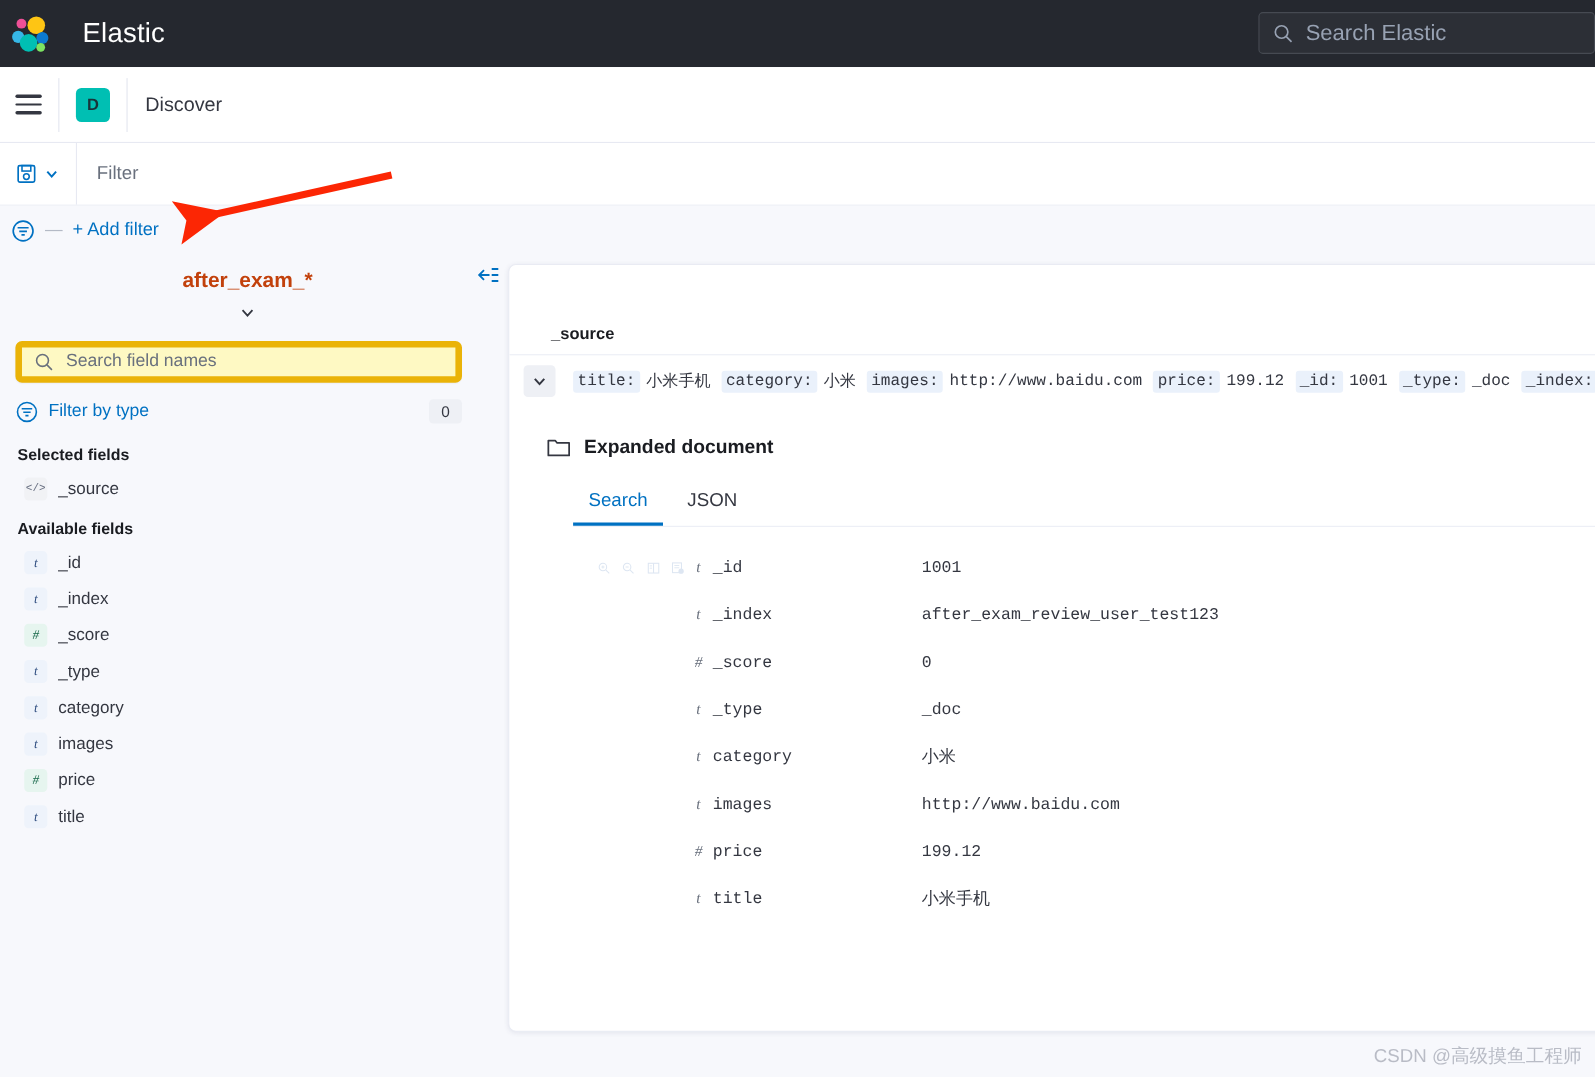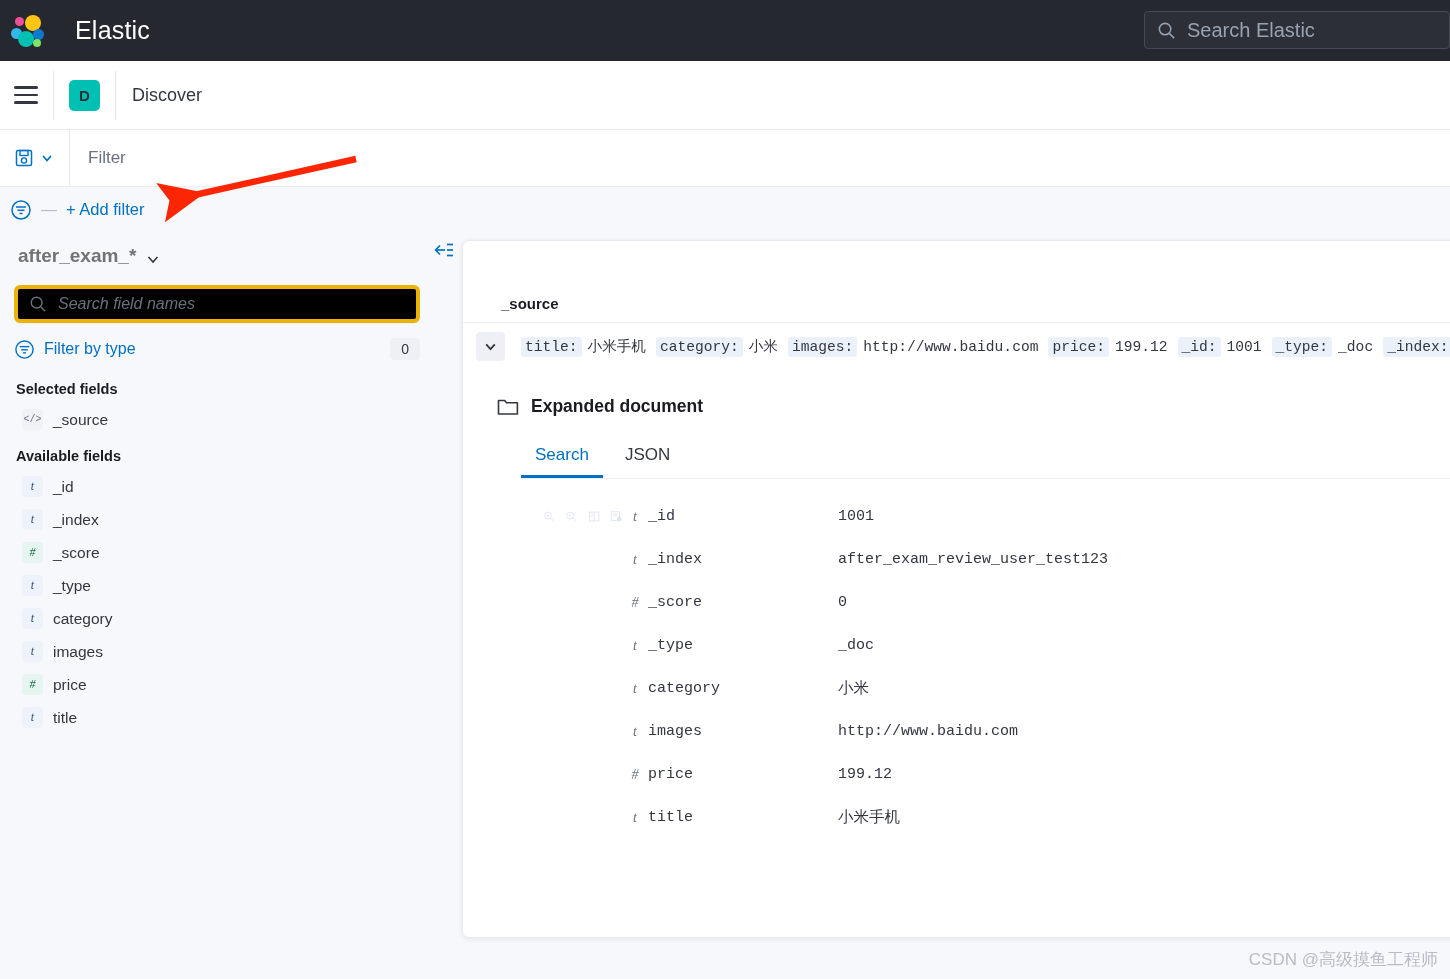--- a/index.html
+++ b/index.html
@@ -71,30 +71,30 @@
   .filterbar {
     position: absolute; left: 0; top: 187px; width: 1450px; height: 45px;
     display: flex; align-items: center; gap: 9px; padding-left: 10px;
   }
   .filter-dash { color: #b4bac6; font-size: 16px; }
   .add-filter { color: #0071c2; font-size: 16.5px; cursor: pointer; }
 
   
   .sidebar { position: absolute; left: 0; top: 232px; width: 432px; height: 747px; }
   .index-pattern {
-    display: flex; align-items: flex-end; gap: 9px;
-    font-size: 19px; font-weight: 700; color: #737373;
+    display: flex; align-items: center; gap: 9px;
+    font-size: 19px; font-weight: 700; color: #c2410c;
     margin: 13px 0 0 18px;
+    flex-direction: column;
   }
   .field-search {
     margin: 18px 0 0 14px; width: 406px; height: 38px;
-    background: #000000; border: 4px solid #eab308; border-radius: 6px;
+    background: #fef9c3; border: 6px solid #eab308; border-radius: 6px;
     display: flex; align-items: center; padding-left: 11px;
     box-shadow: 0 1px 1px rgba(30,40,70,.04);
-    font-style: italic;
   }
   .field-search .ph { color: #69707d; font-size: 16px; margin-left: 11px; }
   .filter-by-type {
     margin: 12px 0 0 14px; width: 406px; height: 28px;
     display: flex; align-items: center; gap: 9px; justify-content: center;
   }
   .fbt-label { color: #0071c2; font-size: 16px; }
   .fbt-count {
     margin-left: auto; background: #eef0f5; color: #343741;
     border-radius: 4px; font-size: 14px; padding: 3px 11px;

